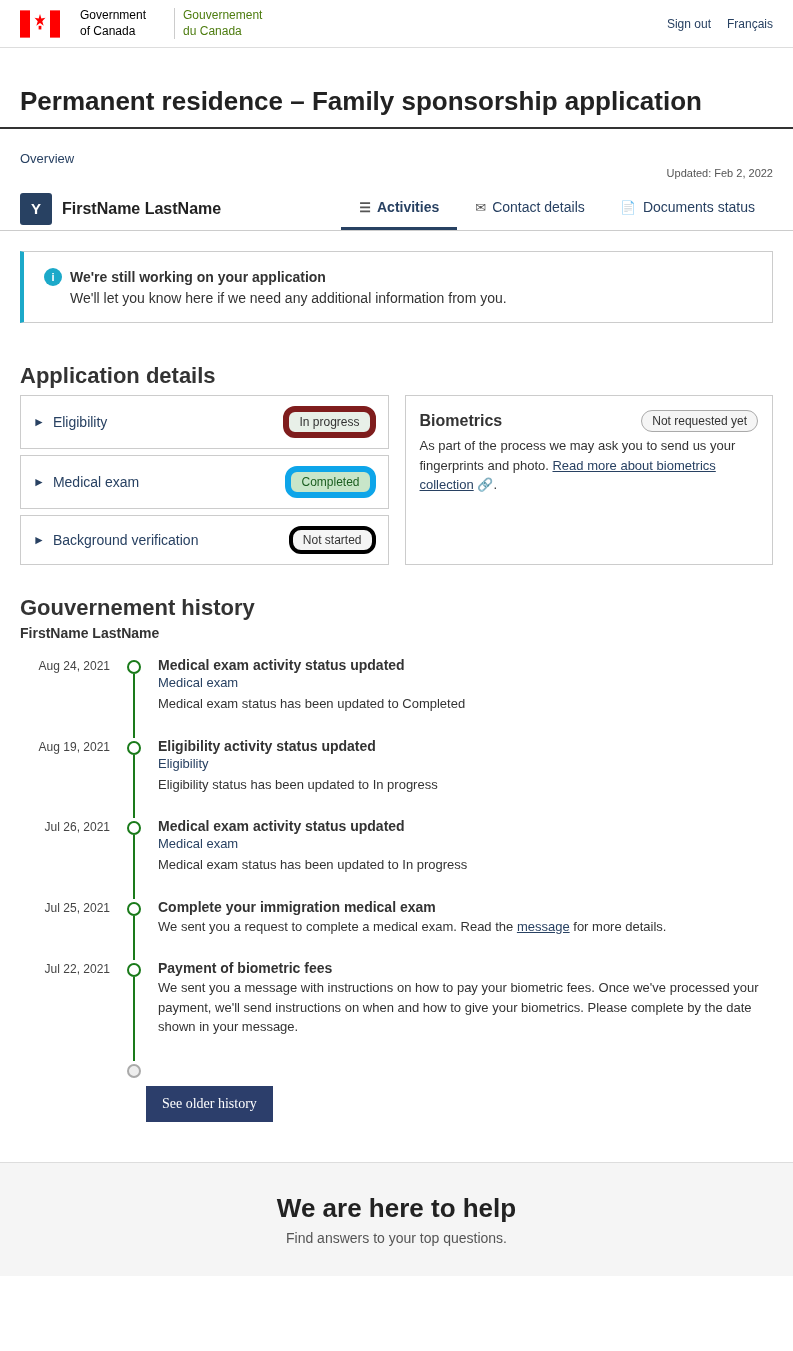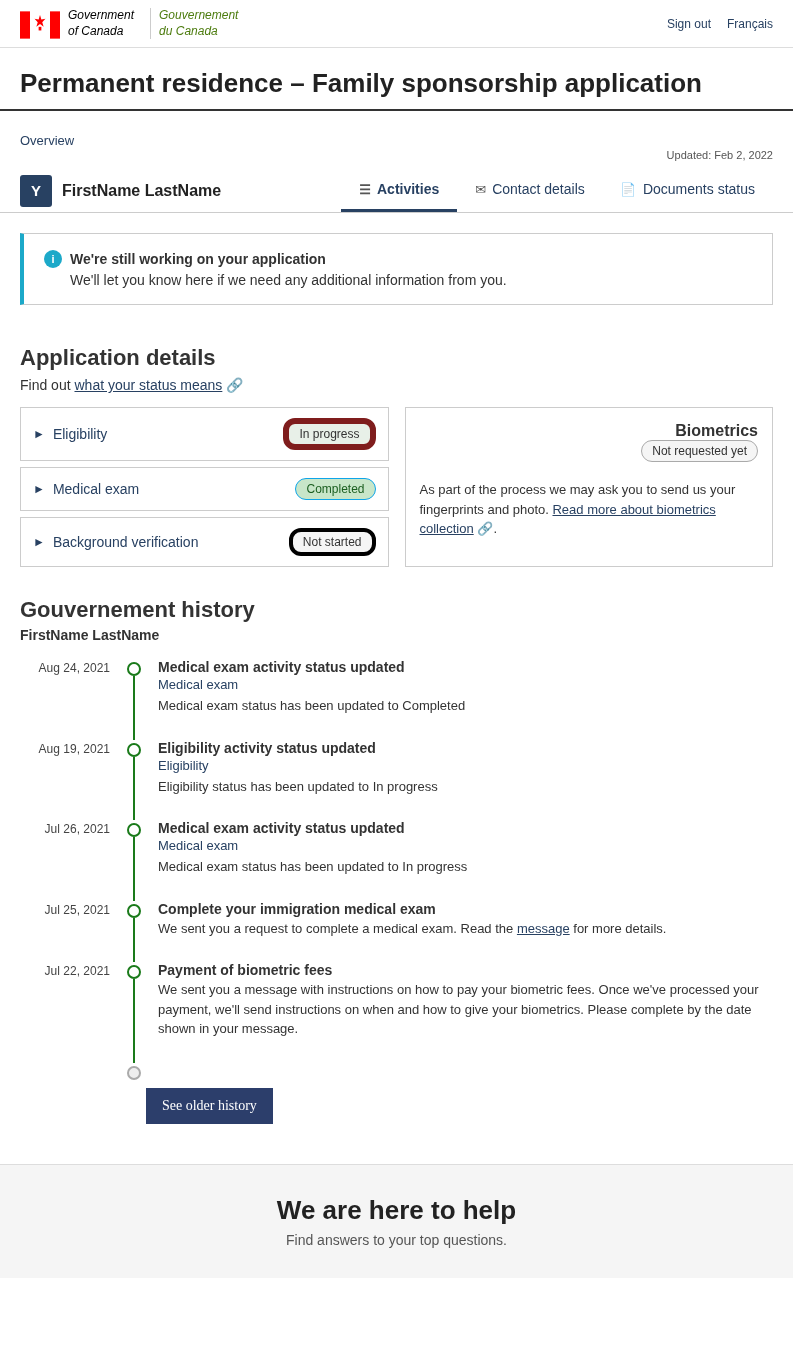--- a/index.html
+++ b/index.html
@@ -6,33 +6,33 @@
     body { font-family: Arial, sans-serif; font-size: 14px; color: #333; background: #fff; }
 
     
     .gov-header {
       display: flex;
       align-items: center;
       justify-content: space-between;
       padding: 8px 20px;
       border-bottom: 1px solid #ddd;
     }
-    .gov-logo { display: flex; align-items: flex-end; gap: 8px; font-style: italic; }
+    .gov-logo { display: flex; align-items: center; gap: 20px; }
     .canada-flag {
       width: 40px; height: 28px;
       display: inline-flex; align-items: center; justify-content: center;
     }
     .gov-name { font-size: 12px; line-height: 1.3; color: #000; }
     .gov-name span { display: block; }
     .header-links { display: flex; gap: 16px; font-size: 12px; }
     .header-links a { color: #284162; text-decoration: none; }
 
     
     .page-title-section { padding: 20px 20px 10px; border-bottom: 2px solid #333; }
-    .page-title { font-size: 26px; font-weight: bold; color: #222; }
+    .page-title { font-size: 26px; font-weight: bold; color: #222; margin-top: 18px; }
 
     
     .overview-bar {
       display: flex;
       justify-content: space-between;
       align-items: center;
       padding: 8px 20px;
     }
     .overview-link { color: #284162; text-decoration: none; font-size: 13px; }
     .updated-text { font-size: 11px; color: #555; margin-top: 30px; }
@@ -120,26 +120,26 @@
     }
     .activity-row-left { display: flex; align-items: center; gap: 8px; }
     .chevron { color: #284162; font-size: 12px; }
     .activity-link { color: #284162; text-decoration: none; font-size: 14px; }
 
     
     .badge {
       font-size: 12px; padding: 3px 10px; border-radius: 12px; font-weight: normal;
     }
     .badge-progress { background: #e8f0e8; color: #333; border: 6px solid #7f1d1d; }
-    .badge-completed { background: #c8e6c9; color: #1b5e20; border: 1px solid #0ea5e9; }
+    .badge-completed { background: #c8e6c9; color: #1b5e20; border: 6px solid #0ea5e9; }
     .badge-not-started { background: #f5f5f5; color: #333; border: 4px solid #000000; }
     .badge-not-requested { background: #f5f5f5; color: #333; border: 1px solid #aaa; }
 
     
-    .biometrics-header { display: flex; align-items: flex-end; justify-content: space-between; margin-bottom: 18px; flex-direction: column; }
+    .biometrics-header { display: flex; align-items: center; justify-content: space-between; margin-bottom: 4px; }
     .biometrics-title { font-size: 16px; font-weight: bold; }
     .biometrics-text { font-size: 13px; color: #333; line-height: 1.5; }
     .biometrics-text a { color: #284162; }
 
     
     .history-section { padding: 10px 20px 20px; }
     .history-title { font-size: 22px; font-weight: bold; margin-bottom: 4px; }
     .history-name { font-weight: bold; font-size: 14px; margin-bottom: 16px; }
 
     
@@ -257,23 +257,20 @@
 <div class="info-banner">
   <div class="info-banner-header">
     <span class="info-icon">i</span>
     <strong>We're still working on your application</strong>
   </div>
   <p>We'll let you know here if we need any additional information from you.</p>
 </div>
 
 <div class="section">
   <h2 class="section-title">Application details</h2>
-  <p class="section-subtitle">
-    <span>Find out </span><a href="#">what your status means</a> 🔗
-  </p>
 
   <div class="details-grid">
 
     <div class="details-left">
       <div class="activity-row">
         <div class="activity-row-left">
           <span class="chevron">►</span>
           <a href="#" class="activity-link">Eligibility</a>
         </div>
         <span class="badge badge-progress">In progress</span>

